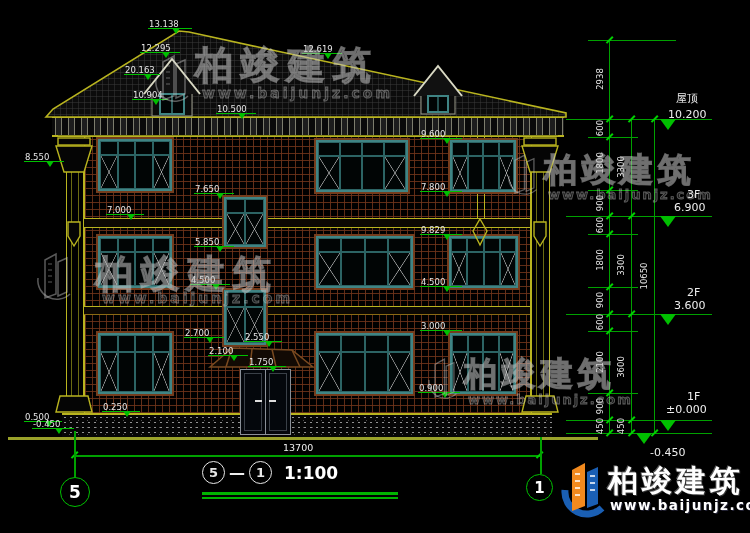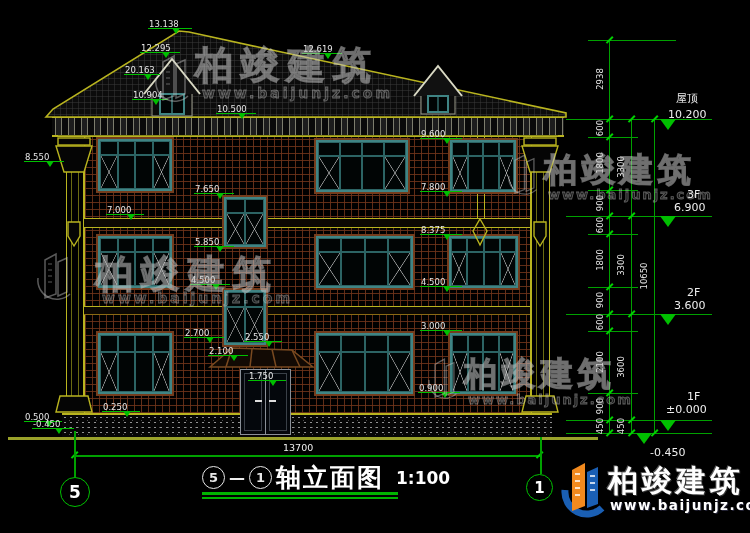--- a/index.html
+++ b/index.html
@@ -414,21 +414,21 @@
     </div>
   <div class="flvl" style="left:194px;top:193px;width:40px;">
       <span class="t">7.650</span>
       <i class="tri"></i>
     </div>
   <div class="flvl" style="left:106px;top:214px;width:38px;">
       <span class="t">7.000</span>
       <i class="tri"></i>
     </div>
   <div class="flvl" style="left:420px;top:234px;width:42px;">
-      <span class="t">8.375</span>
+      <span class="t">9.829</span>
       <i class="tri"></i>
     </div>
   <div class="flvl" style="left:194px;top:246px;width:40px;">
       <span class="t">5.850</span>
       <i class="tri"></i>
     </div>
   <div class="flvl" style="left:190px;top:284px;width:40px;">
       <span class="t">4.500</span>
       <i class="tri"></i>
     </div>
@@ -445,21 +445,21 @@
       <i class="tri"></i>
     </div>
   <div class="flvl" style="left:244px;top:341px;width:38px;">
       <span class="t">2.550</span>
       <i class="tri"></i>
     </div>
   <div class="flvl" style="left:208px;top:355px;width:40px;">
       <span class="t">2.100</span>
       <i class="tri"></i>
     </div>
-  <div class="flvl" style="left:248px;top:380px;width:38px;">
+  <div class="flvl" style="left:248px;top:366px;width:38px;">
       <span class="t">1.750</span>
       <i class="tri"></i>
     </div>
   <div class="flvl" style="left:418px;top:392px;width:42px;">
       <span class="t">0.900</span>
       <i class="tri"></i>
     </div>
   <div class="flvl" style="left:24px;top:421px;width:38px;">
       <span class="t">0.500</span>
       <i class="tri"></i>
@@ -479,21 +479,20 @@
   <div class="gl" style="left:74px;top:431px;width:1.5px;height:46px;"></div>
   <div class="gl" style="left:540px;top:437px;width:1.5px;height:37px;"></div>
   <div class="rlab" style="left:283px;top:442px;font-size:9.5px;">13700</div>
   <div class="axcirc" style="left:60px;top:477px;width:28px;height:28px;font-size:17px;">5</div>
   <div class="axcirc" style="left:526px;top:474px;width:25px;height:25px;font-size:15px;">1</div>
 
   <div class="abs" style="left:202px;top:461px;display:flex;align-items:center;gap:4px;">
     <span class="circ" style="width:21px;height:21px;font-size:13px;">5</span>
     <span style="color:#eee;font-weight:bold;">—</span>
     <span class="circ" style="width:21px;height:21px;font-size:13px;">1</span>
-    <span style="color:#fff;font-size:25px;font-weight:bold;letter-spacing:2px;">轴立面图</span>
     <span style="color:#fff;font-size:17px;font-weight:bold;margin-left:8px;">1:100</span>
   </div>
   <div class="gl" style="left:202px;top:492px;width:196px;height:3px;background:#00b400;"></div>
   <div class="gl" style="left:202px;top:497px;width:196px;height:1.5px;background:#00b400;"></div>
 
   <svg class="abs" style="left:148px;top:50px;" width="44" height="58" viewBox="0 0 44 58">
     <g fill="none" stroke="rgba(200,200,200,0.45)" stroke-width="1.5">
       <path d="M8,30 A19,19 0 0 0 40,46"></path>
         <polygon points="15,12 26,6 26,46 15,50"></polygon>
         <polygon points="28,14 37,10 37,44 28,48"></polygon>

